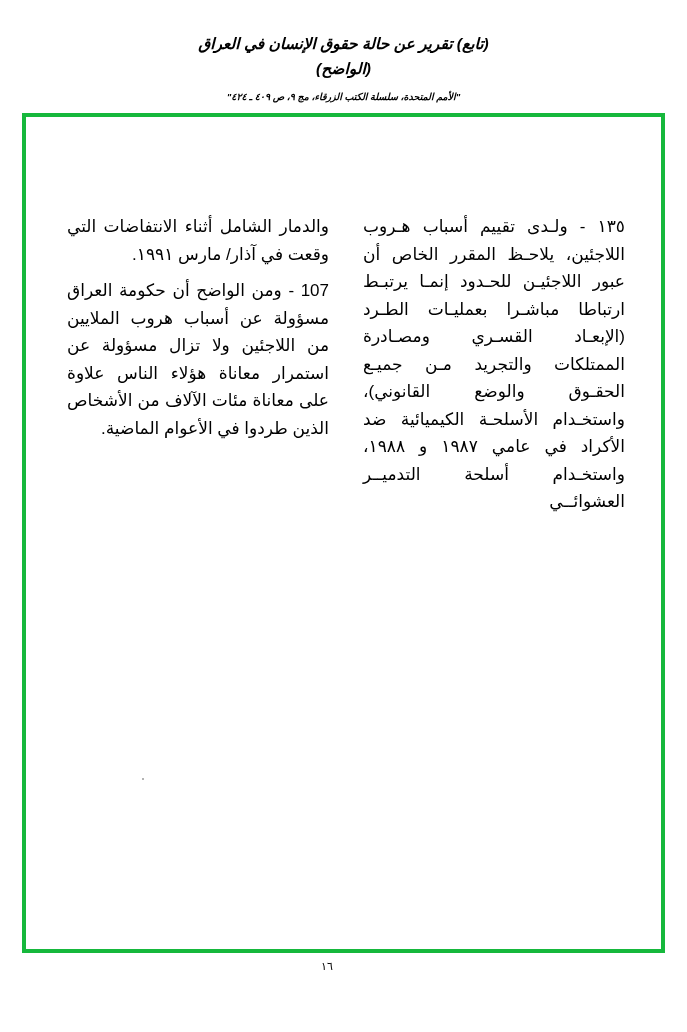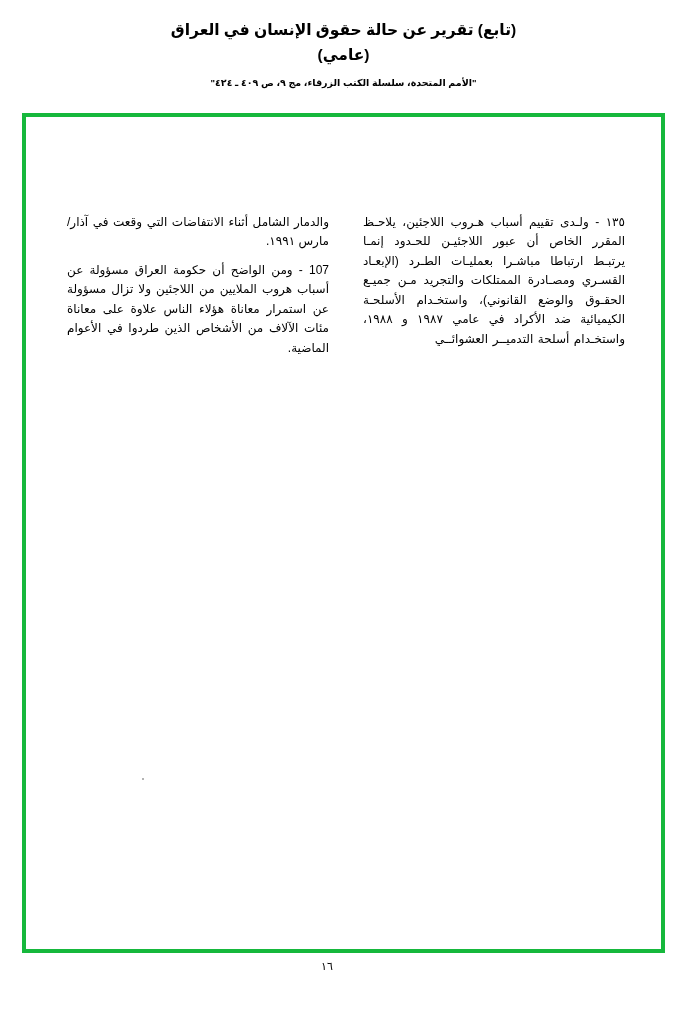--- a/index.html
+++ b/index.html
@@ -16,21 +16,22 @@
     overflow: hidden;
   }
   .page {
     width: 687px;
     height: 1032px;
     position: relative;
     box-sizing: border-box;
   }
   .header {
     text-align: center;
-    padding-top: 18px;
+    padding-top: 32px;
+    font-style: italic;
   }
   .title-main {
     font-family: "Liberation Sans", "DejaVu Sans", sans-serif;
     font-weight: bold;
     font-size: 15.5px;
     line-height: 1.55;
     letter-spacing: 0px;
     color: #000;
   }
   .title-sub {
@@ -63,21 +64,21 @@
     top: 96px;
     right: 36px;
     left: 36px;
     display: flex;
     flex-direction: row;
     gap: 34px;
   }
   .col {
     width: 262px;
     font-family: "Liberation Sans", "DejaVu Sans", sans-serif;
-    font-size: 12px;
+    font-size: 17px;
     line-height: 1.62;
     text-align: justify;
     text-align-last: right;
     color: #000;
   }
   .col p {
     margin: 0 0 9px 0;
     text-align: justify;
   }
   .col p.last {
@@ -104,21 +105,21 @@
     border-radius: 50%;
   }
 </style>
 </head>
 <body>
 
 <div class="page">
 
   <div class="header">
     <div class="title-main">(تابع) تقرير عن حالة حقوق الإنسان في العراق</div>
-    <div class="title-sub">(عامي)</div>
+    <div class="title-sub">(الواضح)</div>
     <div class="source-line">"الأمم المتحدة، سلسلة الكتب الزرقاء، مج ٩، ص ٤٠٩ ـ ٤٢٤"</div>
   </div>
 
   <div class="frame" style="border-color: rgb(22, 184, 60);">
     <div class="speck"></div>
 
     <div class="content">
 
       <div class="col col-right">
         <p class="last">١٣٥ - ولـدى تقييم أسباب هـروب اللاجئين، يلاحـظ المقرر الخاص أن عبور اللاجئيـن للحـدود إنمـا يرتبـط ارتباطا مباشـرا بعمليـات الطـرد (الإبعـاد القسـري ومصـادرة الممتلكات والتجريد مـن جميـع الحقـوق والوضع القانوني)، واستخـدام الأسلحـة الكيميائية ضد الأكراد في عامي ١٩٨٧ و ١٩٨٨، واستخـدام أسلحة التدميــر العشوائــي</p>

